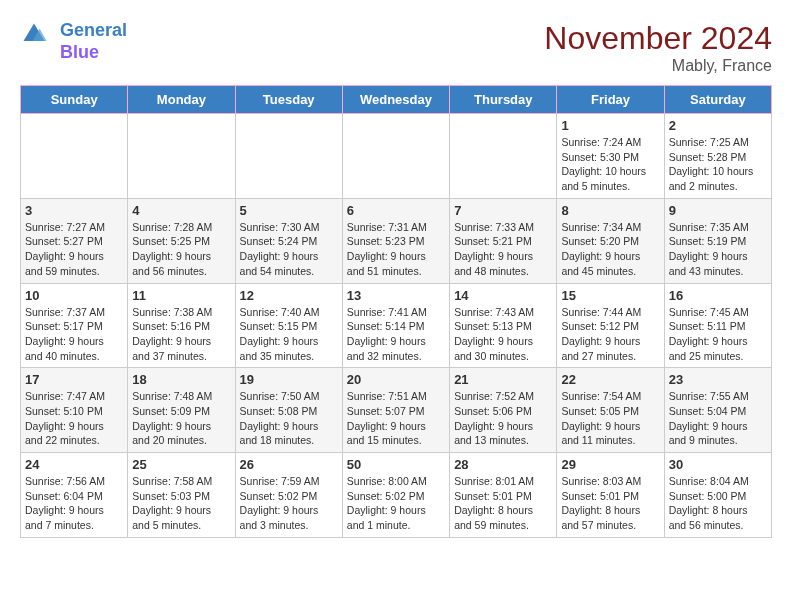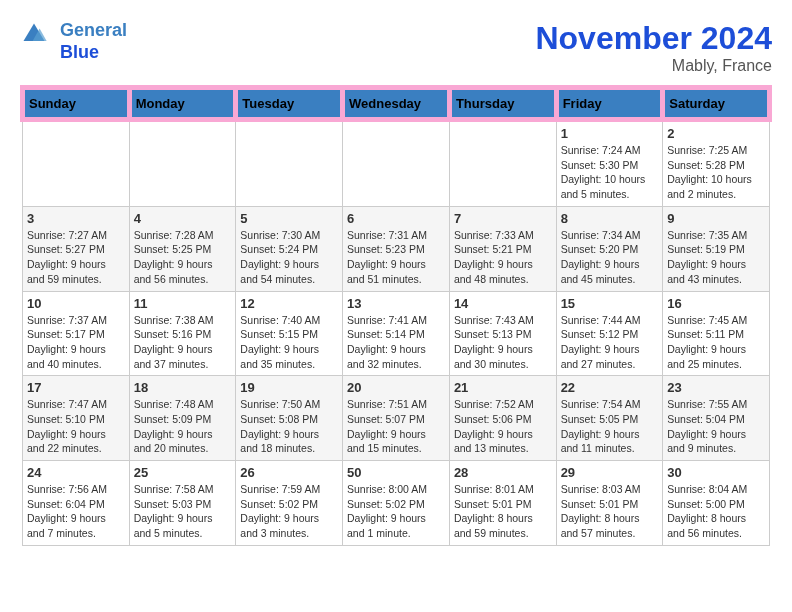--- a/index.html
+++ b/index.html
@@ -31,40 +31,40 @@
     }
     .logo-icon {
       width: 28px;
       height: 28px;
     }
     .title-area {
       text-align: right;
     }
     .month-title {
       font-size: 32px;
-      font-weight: bold;
-      color: #1d4ed8;
+      font-weight: normal;
+      color: #7f1d1d;
     }
     .location {
       font-size: 16px;
       color: #555;
     }
     table {
       width: 100%;
       border-collapse: collapse;
       font-size: 11px;
     }
     thead tr th {
       background-color: #3a7fc1;
-      color: #000000;
+      color: #ffffff;
       padding: 6px 4px;
-      text-align: left;
+      text-align: center;
       font-size: 13px;
       font-weight: bold;
-      border: 5px solid #f9a8d4;
+      border: 1px solid #f9a8d4;
     }
     tbody tr td {
       border: 1px solid #ccc;
       vertical-align: top;
       padding: 4px;
       width: 107px;
       min-height: 70px;
       background: #fff;
     }
     tbody tr:nth-child(even) td {
@@ -93,21 +93,21 @@
 <body>
 
 <div class="header-area">
   <div class="logo">
     <svg class="logo-icon" viewBox="0 0 40 40">
       <polygon points="20,5 35,30 5,30" fill="#3a7fc1"></polygon>
       <polygon points="28,12 38,30 18,30" fill="#5a9fd1" opacity="0.7"></polygon>
     </svg>
     <div class="logo-text">
       <div><span>General</span></div>
-      <div><span style="color:#1d4ed8">Blue</span></div>
+      <div><span style="color:#8b5cf6">Blue</span></div>
     </div>
   </div>
   <div class="title-area">
     <div class="month-title">November 2024</div>
     <div class="location">Mably, France</div>
   </div>
 </div>
 
 <table>
   <thead>

